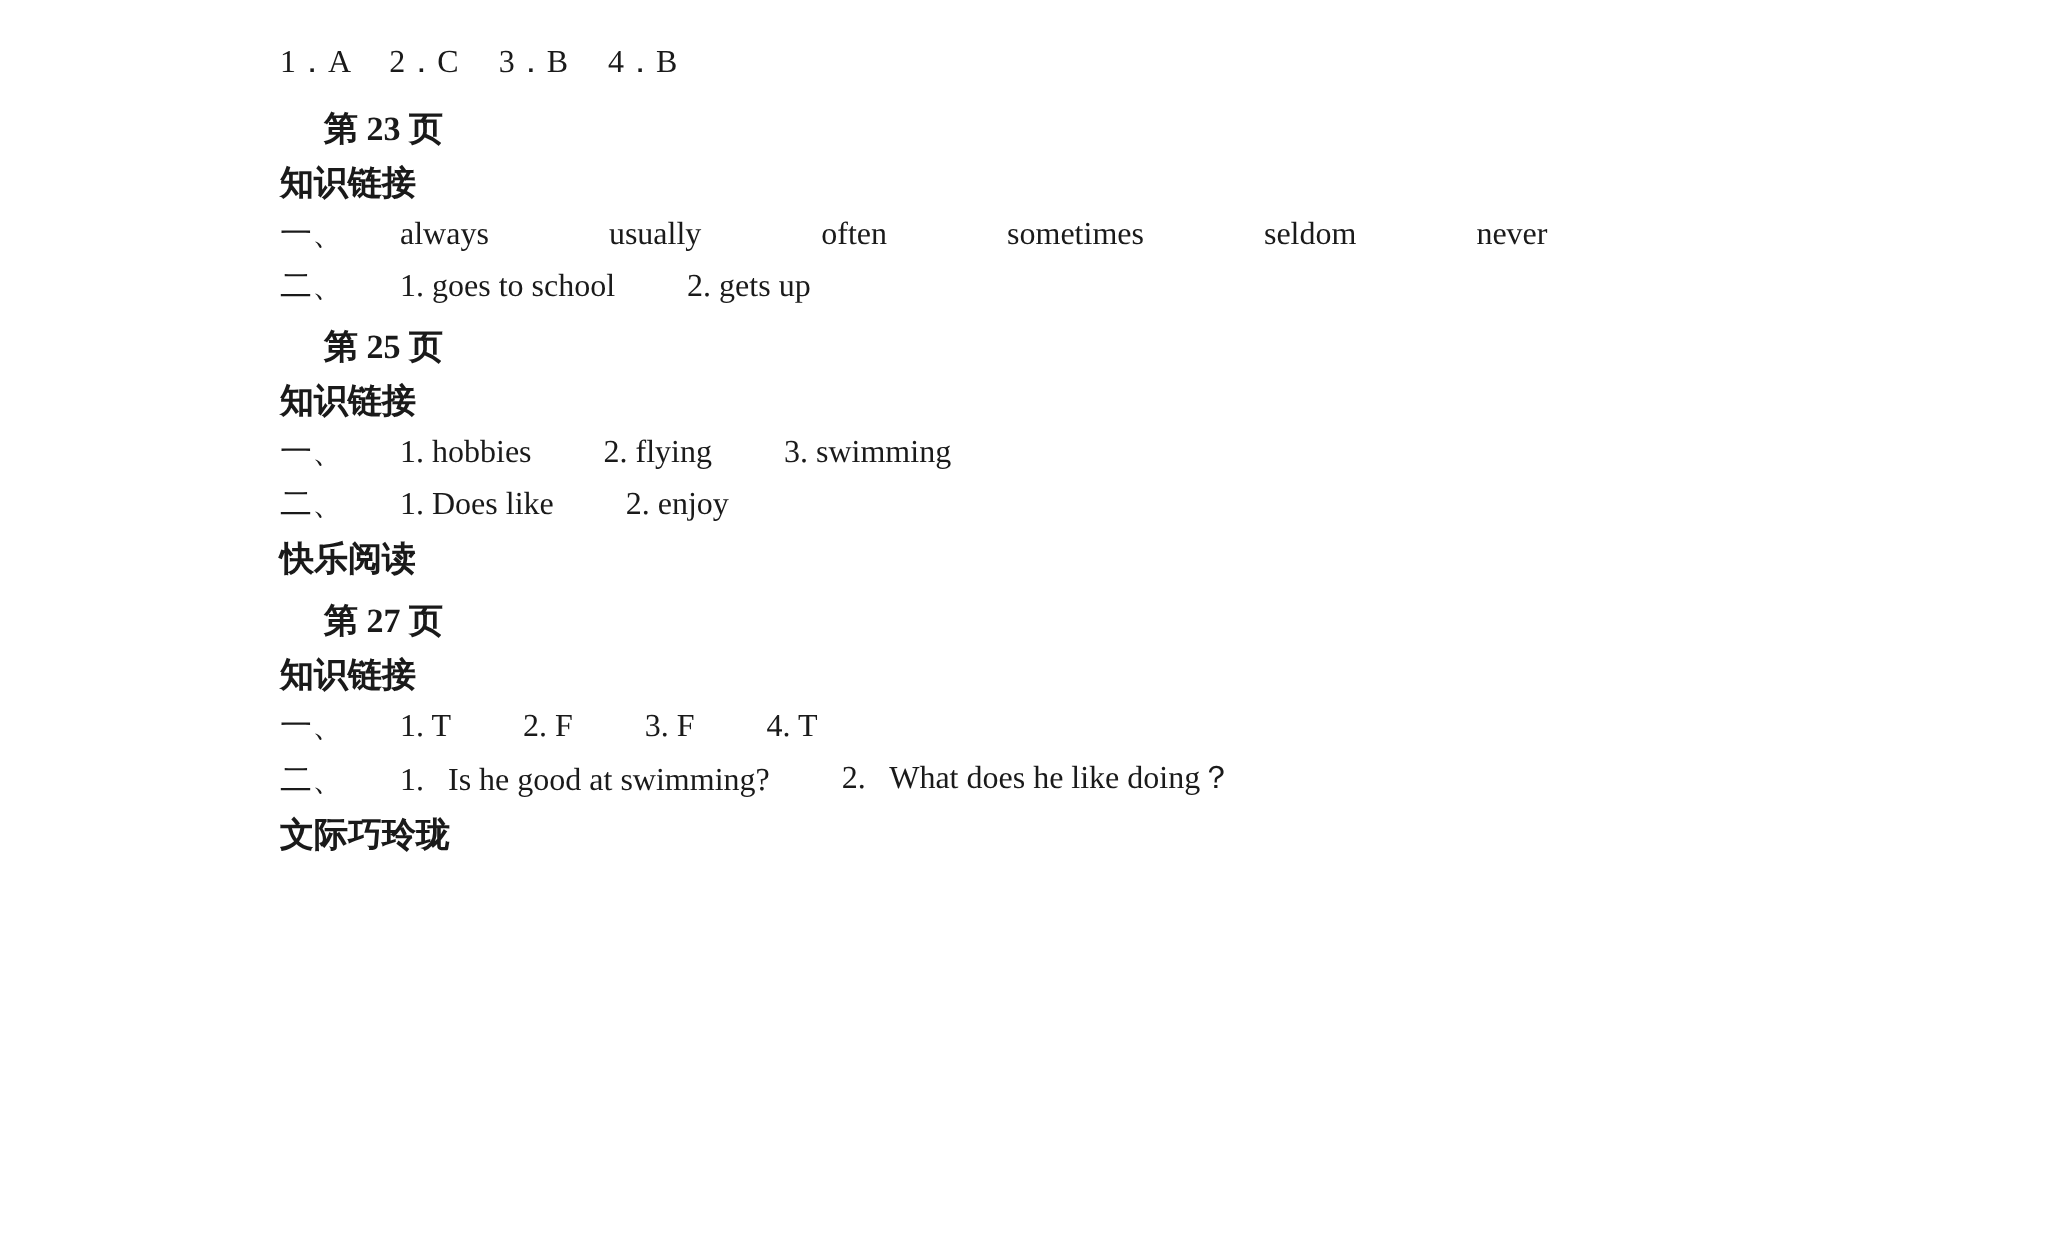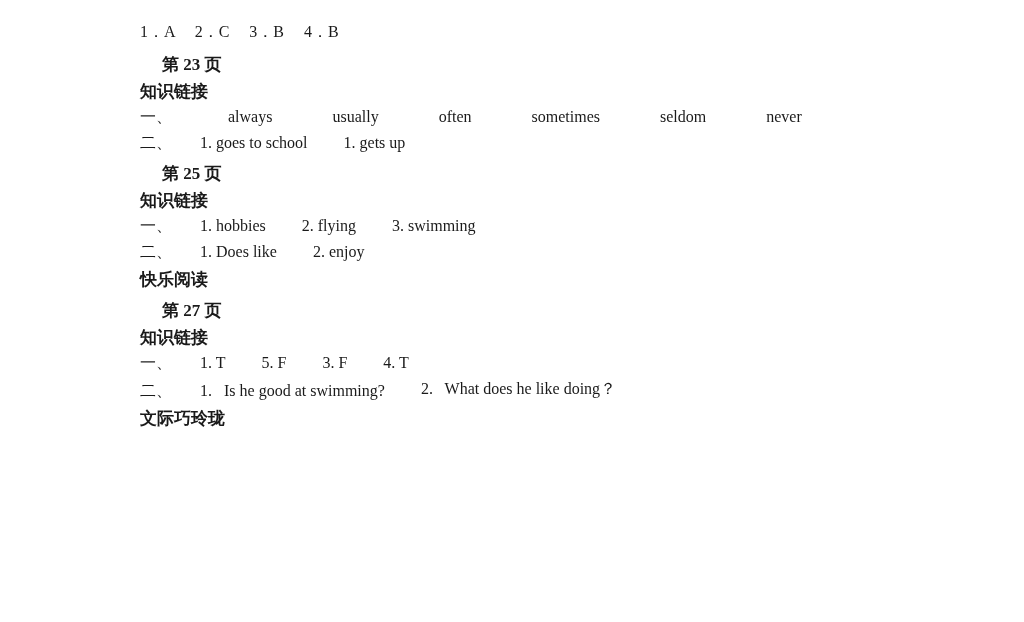--- a/index.html
+++ b/index.html
@@ -49,21 +49,20 @@
       display: flex;
       gap: 36px;
       align-items: flex-end;
       flex-wrap: wrap;
     }
     .spaced-wide {
       display: flex;
       gap: 60px;
       align-items: baseline;
       flex-wrap: wrap;
-      margin-left: 28px;
     }
   </style>
 </head>
 <body>
 
 <div>
 
   <div class="line">
     <span>1．A &nbsp;&nbsp;&nbsp; 2．C &nbsp;&nbsp;&nbsp; 3．B &nbsp;&nbsp;&nbsp; 4．B</span>
   </div>
@@ -85,21 +84,21 @@
       <span>sometimes</span>
       <span>seldom</span>
       <span>never</span>
     </div>
   </div>
 
   <div class="item-row">
     <span class="prefix">二、</span>
     <div class="spaced">
       <span>1. goes to school</span>
-      <span>1. gets up</span>
+      <span>2. gets up</span>
     </div>
   </div>
 
   <div class="page-title">
     <span>第 25 页</span>
   </div>
 
   <div class="section-heading">
     <span>知识链接</span>
   </div>
@@ -131,21 +130,21 @@
   </div>
 
   <div class="section-heading">
     <span>知识链接</span>
   </div>
 
   <div class="item-row">
     <span class="prefix">一、</span>
     <div class="spaced">
       <span>1. T</span>
-      <span>5. F</span>
+      <span>2. F</span>
       <span>3. F</span>
       <span>4. T</span>
     </div>
   </div>
 
   <div class="item-row">
     <span class="prefix">二、</span>
     <div class="spaced">
       <span>1.&nbsp;&nbsp; Is he good at swimming?</span>
       <span>2.&nbsp;&nbsp; What does he like doing？</span>

